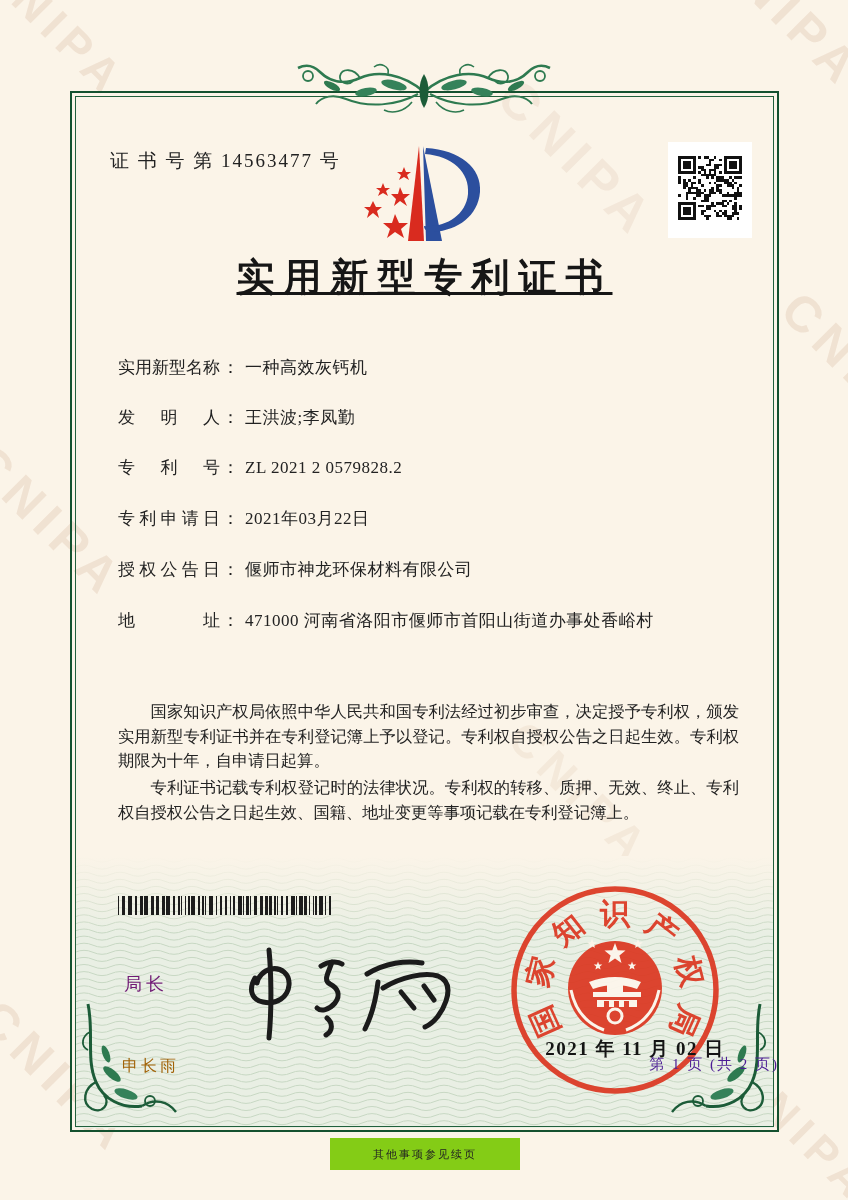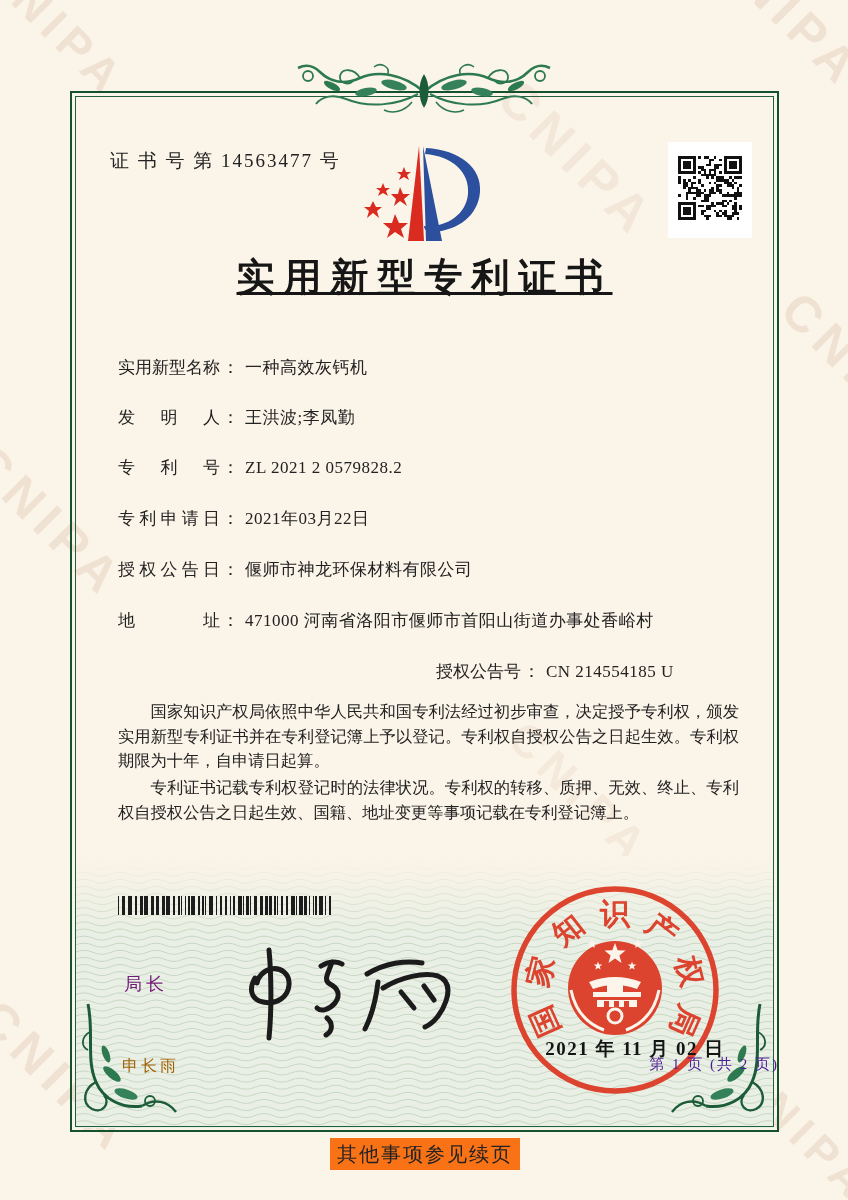--- a/index.html
+++ b/index.html
@@ -29,22 +29,22 @@
   .signer-title{position:absolute;left:124px;top:972px;font-size:18px;letter-spacing:4px;color:#701a75;
     font-family:"Liberation Sans","DejaVu Sans",sans-serif;}
   .signer-name{position:absolute;left:122px;top:1008px;font-size:16px;letter-spacing:3px;color:#a16207;
     font-family:"Liberation Sans","DejaVu Sans",sans-serif;margin-top:48px;}
   .signature{position:absolute;left:225px;top:936px;}
   .seal{position:absolute;left:503px;top:878px;opacity:0.93;}
   .seal-date{position:absolute;left:520px;top:1036px;width:230px;text-align:center;font-size:19px;
              letter-spacing:1.5px;color:#141414;font-weight:bold;}
   .page-info{position:absolute;left:70px;top:1055px;width:709px;text-align:right;font-size:15px;
              letter-spacing:2px;color:#4c1d95;}
-  .note-box{position:absolute;left:330px;top:1138px;width:190px;height:32px;background:#f97316;
-            text-align:center;font-size:20px;letter-spacing:2px;color:#222;line-height:32px;}
+  .note-box{position:absolute;left:330px;top:1138px;width:190px;height:32px;background:#84cc16;
+            text-align:center;font-size:11px;letter-spacing:2px;color:#222;line-height:32px;}
   .flourish-top{position:absolute;left:284px;top:62px;}
   .corner-bl{position:absolute;left:80px;top:1002px;}
   .corner-br{position:absolute;left:658px;top:1002px;transform:scaleX(-1);}
 </style>
 </head>
 <body>
 
 <div class="page">
 
   <div class="wm" style="left:-35px;top:-2px;font-size:46px;">CNIPA</div>
@@ -384,23 +384,20 @@
   </div>
   <div class="row" style="top:507px;">
     <span class="lbl">专利申请日</span><span class="colon">：</span><span class="val">2021年03月22日</span>
   </div>
   <div class="row" style="top:558px;">
     <span class="lbl">授权公告日</span><span class="colon">：</span><span class="val">偃师市神龙环保材料有限公司</span>
   </div>
   <div class="row" style="top:609px;">
     <span class="lbl">地址</span><span class="colon">：</span><span class="val">471000 河南省洛阳市偃师市首阳山街道办事处香峪村</span>
   </div>
-  <div class="row2" style="left:436px;top:660px;">
-    <span>授权公告号</span><span class="colon">：</span><span class="val">CN 214554185 U</span>
-  </div>
 
   <div class="paras">
     <p>国家知识产权局依照中华人民共和国专利法经过初步审查，决定授予专利权，颁发实用新型专利证书并在专利登记簿上予以登记。专利权自授权公告之日起生效。专利权期限为十年，自申请日起算。</p>
     <p>专利证书记载专利权登记时的法律状况。专利权的转移、质押、无效、终止、专利权自授权公告之日起生效、国籍、地址变更等事项记载在专利登记簿上。</p>
   </div>
 
   <svg class="barcode" id="barcode" width="218" height="19" viewBox="0 0 218 19">
       <rect x="0" y="0" width="1" height="19" fill="#1c1c1c"></rect>
       <rect x="4" y="0" width="3" height="19" fill="#1c1c1c"></rect>
       <rect x="10" y="0" width="4" height="19" fill="#1c1c1c"></rect>

